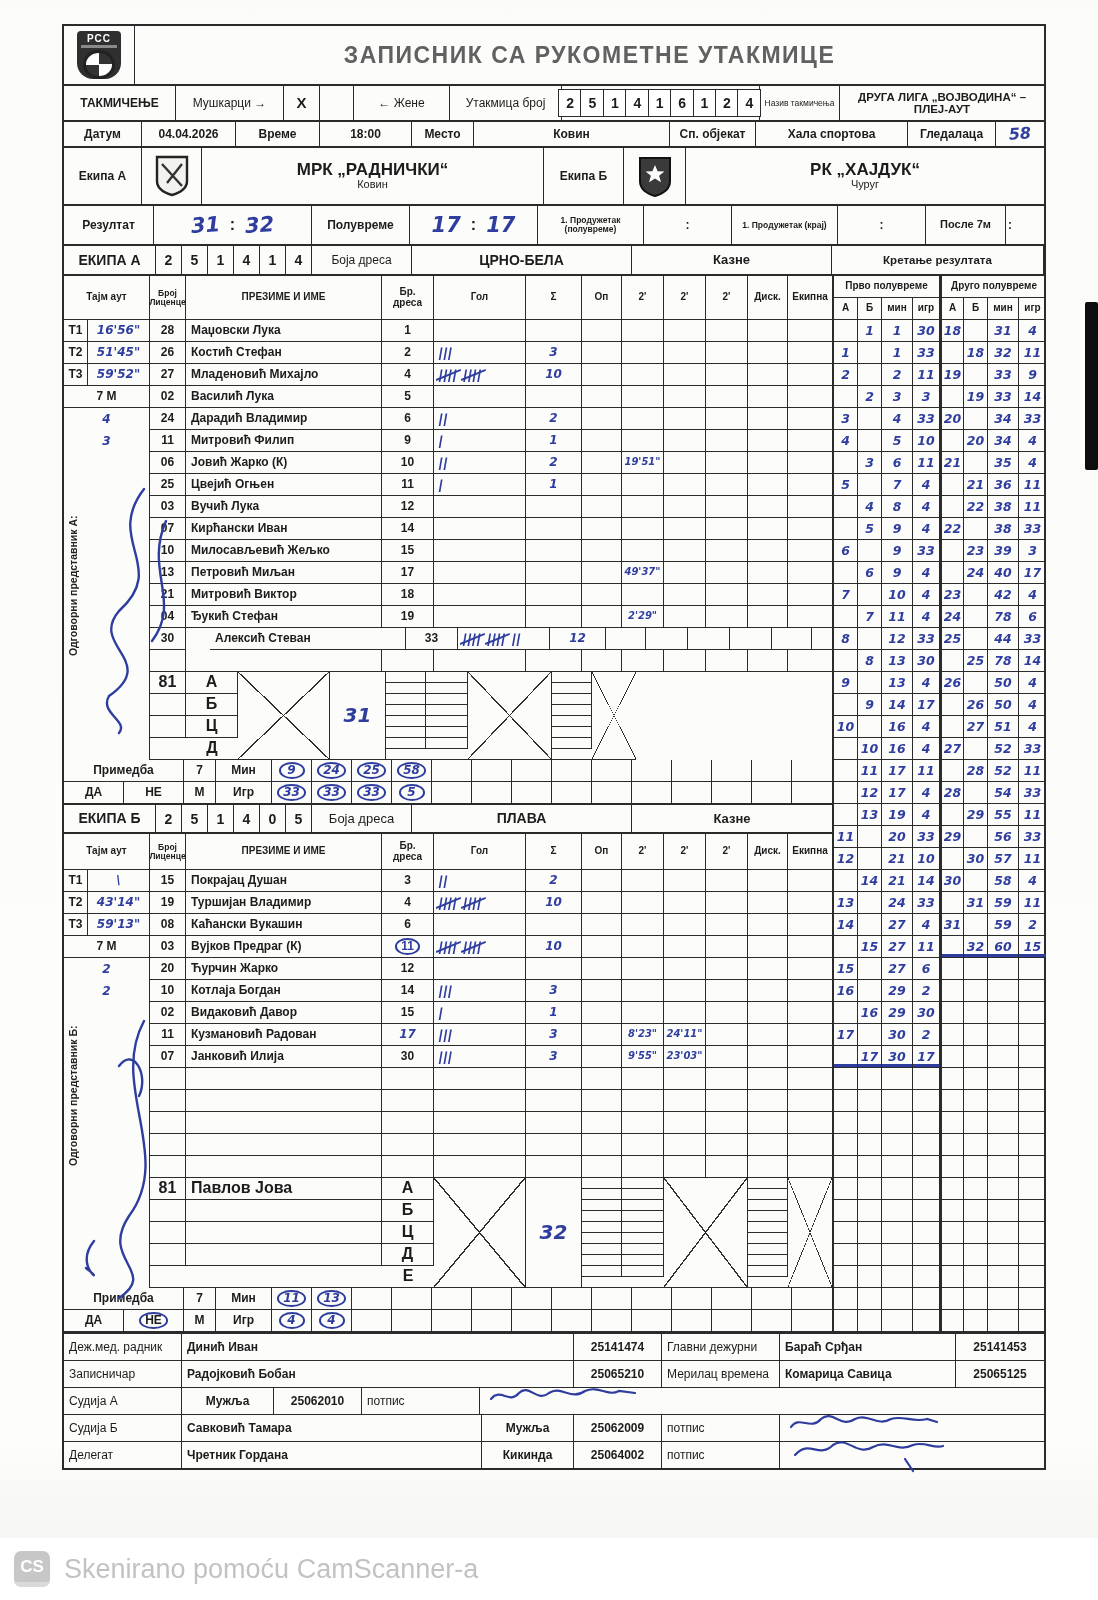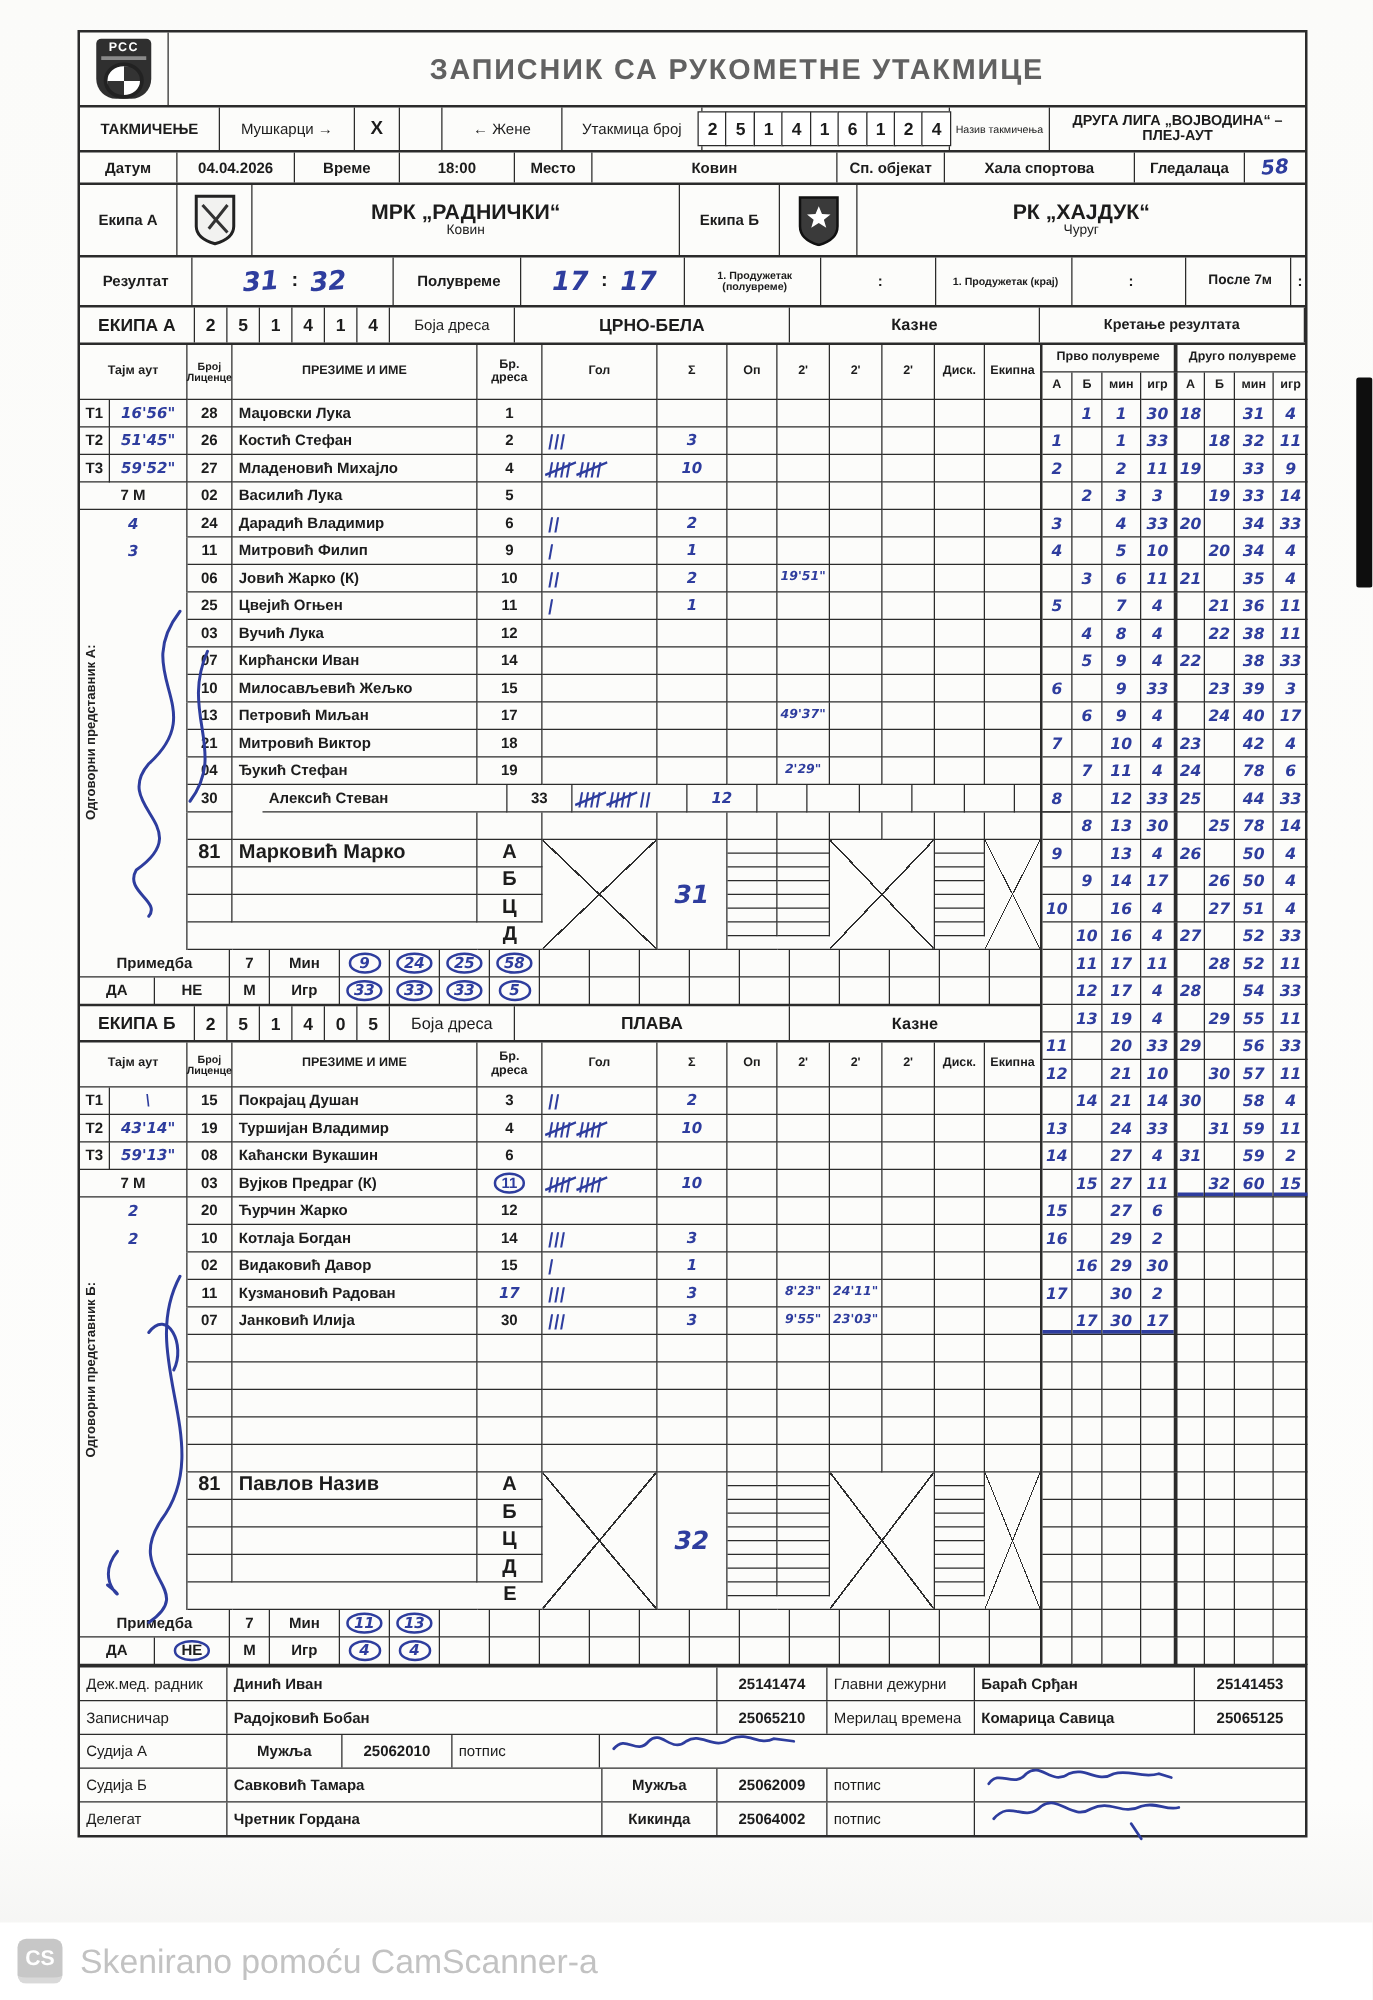--- a/index.html
+++ b/index.html
@@ -49,21 +49,21 @@
   .druga{width:190px;display:flex;align-items:center;gap:8px;padding-right:6px;}
   .druga-ball{width:40px;height:40px;border-radius:50%;border:4px solid #2a2a2a;
      background-image:conic-gradient(#3a3a3a 0 22%, #fff 0 28%, #3a3a3a 0 47%, #fff 0 53%, #3a3a3a 0 72%, #fff 0 78%, #3a3a3a 0 97%, #fff 0 100%);}
   .druga-txt .big{font-size:20px;font-weight:bold;color:#1e1e1e;letter-spacing:1px;}
   .druga-txt .fade{height:5px;width:86px;background:#a8ad9c;opacity:.55;margin-top:2px;}
   .druga-txt .fade2{height:4px;width:60px;background:#a8ad9c;opacity:.45;margin-top:2px;}
   
   .comp{height:36px;font-size:12px;}
   .details{height:26px;font-size:12px;}
   .teamsrow{height:58px;font-size:12px;}
-  .resultrow{height:40px;font-size:12px;justify-content:space-between;}
+  .resultrow{height:40px;font-size:12px;}
   .digitbox{display:flex;gap:0;}
   .digitbox .d{width:22px;height:26px;border:1.6px solid var(--line);margin-left:-1.6px;
       display:flex;align-items:center;justify-content:center;font-weight:bold;font-size:14px;background:#fff;}
   .chk{width:36px;}
   .team-name{font-size:17px;font-weight:bold;}
   .team-city{font-size:11px;}
   .emblem{display:flex;align-items:center;justify-content:center;}
   .result-num{font-size:21px;}
   .colon{font-weight:bold;font-size:16px;padding:0 10px;}
   
@@ -522,26 +522,20 @@
             <div class="cell " style="width: 44px; flex: 0 0 auto;"></div>
           </div>
           <div style="display: flex; height: 88px;">
             <div class="cell tcell open" style="width: 86px; flex: 0 0 auto; height: 88px;"></div>
             <div style="width: 36px; flex: 0 0 auto; display: flex; flex-direction: column; box-sizing: border-box;">
               <div class="cell b" style="width: 36px; flex: 0 0 auto; height: 22px; border-bottom: 1.2px solid var(--line);">81</div>
               <div class="cell b" style="width: 36px; flex: 0 0 auto; height: 22px; border-bottom: 1.2px solid var(--line);"></div>
               <div class="cell b" style="width: 36px; flex: 0 0 auto; height: 22px; border-bottom: 1.2px solid var(--line);"></div>
               <div class="cell b" style="width: 36px; flex: 0 0 auto; height: 22px; border-bottom: 1.2px solid var(--line);"></div>
             </div>
-            <div style="width: 196px; flex: 0 0 auto; display: flex; flex-direction: column; box-sizing: border-box;">
-              <div class="cell b left" style="width: 196px; flex: 0 0 auto; height: 22px; border-bottom: 1.2px solid var(--line);">Марковић Марко</div>
-              <div class="cell b left" style="width: 196px; flex: 0 0 auto; height: 22px; border-bottom: 1.2px solid var(--line);"></div>
-              <div class="cell b left" style="width: 196px; flex: 0 0 auto; height: 22px; border-bottom: 1.2px solid var(--line);"></div>
-              <div class="cell b left" style="width: 196px; flex: 0 0 auto; height: 22px; border-bottom: 1.2px solid var(--line);"></div>
-            </div>
             <div style="width: 52px; flex: 0 0 auto; display: flex; flex-direction: column; box-sizing: border-box;">
               <div class="cell b" style="width: 52px; flex: 0 0 auto; height: 22px; border-bottom: 1.2px solid var(--line);">А</div>
               <div class="cell b" style="width: 52px; flex: 0 0 auto; height: 22px; border-bottom: 1.2px solid var(--line);">Б</div>
               <div class="cell b" style="width: 52px; flex: 0 0 auto; height: 22px; border-bottom: 1.2px solid var(--line);">Ц</div>
               <div class="cell b" style="width: 52px; flex: 0 0 auto; height: 22px; border-bottom: 1.2px solid var(--line);">Д</div>
             </div>
             <div class="xbox" style="width: 92px; flex: 0 0 auto; border-bottom: 1.4px solid var(--line);"></div>
             <div class="cell hand" style="width: 56px; flex: 0 0 auto; height: 88px; border-bottom: 1.4px solid var(--line);">
               <span style="font-size:20px">31</span>
             </div>
@@ -907,21 +901,21 @@
           <div style="display: flex; height: 110px;">
             <div class="cell tcell open" style="width: 86px; flex: 0 0 auto; height: 110px;"></div>
             <div style="width: 36px; flex: 0 0 auto; display: flex; flex-direction: column; box-sizing: border-box;">
               <div class="cell b" style="width: 36px; flex: 0 0 auto; height: 22px; border-bottom: 1.2px solid var(--line);">81</div>
               <div class="cell b" style="width: 36px; flex: 0 0 auto; height: 22px; border-bottom: 1.2px solid var(--line);"></div>
               <div class="cell b" style="width: 36px; flex: 0 0 auto; height: 22px; border-bottom: 1.2px solid var(--line);"></div>
               <div class="cell b" style="width: 36px; flex: 0 0 auto; height: 22px; border-bottom: 1.2px solid var(--line);"></div>
               <div class="cell b" style="width: 36px; flex: 0 0 auto; height: 22px; border-bottom: 1.2px solid var(--line);"></div>
             </div>
             <div style="width: 196px; flex: 0 0 auto; display: flex; flex-direction: column; box-sizing: border-box;">
-              <div class="cell b left" style="width: 196px; flex: 0 0 auto; height: 22px; border-bottom: 1.2px solid var(--line);">Павлов Назив</div>
+              <div class="cell b left" style="width: 196px; flex: 0 0 auto; height: 22px; border-bottom: 1.2px solid var(--line);">Павлов Јова</div>
               <div class="cell b left" style="width: 196px; flex: 0 0 auto; height: 22px; border-bottom: 1.2px solid var(--line);"></div>
               <div class="cell b left" style="width: 196px; flex: 0 0 auto; height: 22px; border-bottom: 1.2px solid var(--line);"></div>
               <div class="cell b left" style="width: 196px; flex: 0 0 auto; height: 22px; border-bottom: 1.2px solid var(--line);"></div>
               <div class="cell b left" style="width: 196px; flex: 0 0 auto; height: 22px; border-bottom: 1.2px solid var(--line);"></div>
             </div>
             <div style="width: 52px; flex: 0 0 auto; display: flex; flex-direction: column; box-sizing: border-box;">
               <div class="cell b" style="width: 52px; flex: 0 0 auto; height: 22px; border-bottom: 1.2px solid var(--line);">А</div>
               <div class="cell b" style="width: 52px; flex: 0 0 auto; height: 22px; border-bottom: 1.2px solid var(--line);">Б</div>
               <div class="cell b" style="width: 52px; flex: 0 0 auto; height: 22px; border-bottom: 1.2px solid var(--line);">Ц</div>
               <div class="cell b" style="width: 52px; flex: 0 0 auto; height: 22px; border-bottom: 1.2px solid var(--line);">Д</div>

